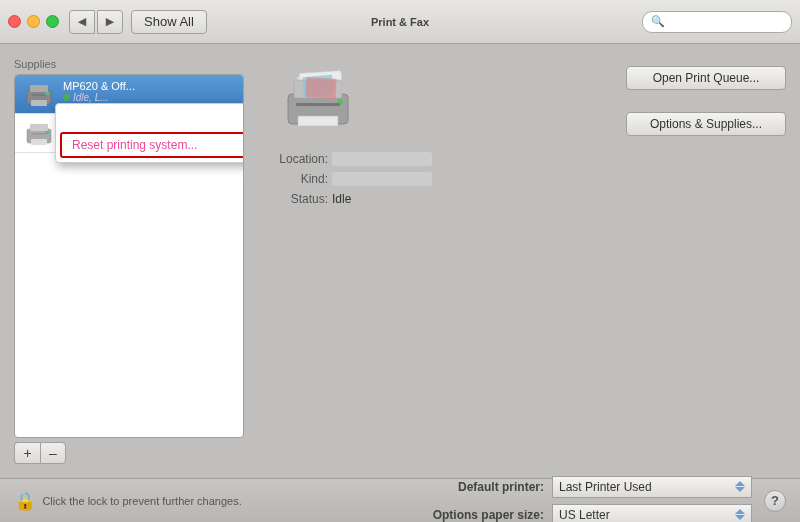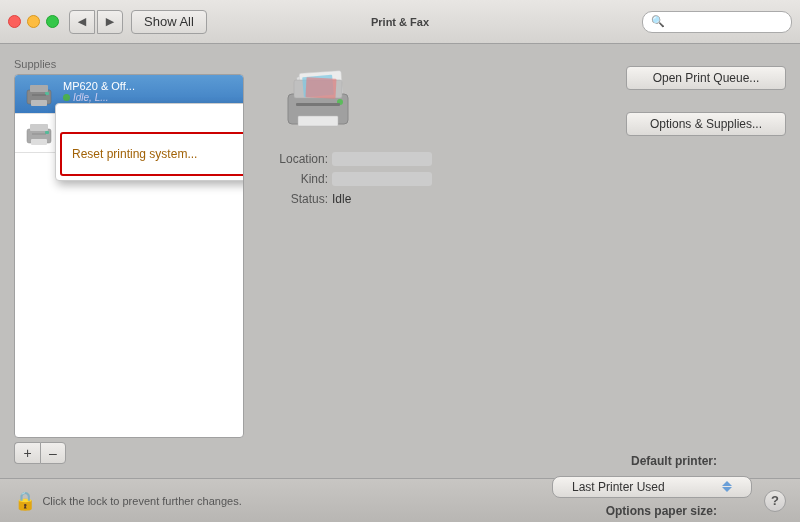--- a/index.html
+++ b/index.html
@@ -167,23 +167,23 @@
     }
     .context-menu-item {
       padding: 5px 14px;
       font-size: 12px;
       cursor: pointer;
       white-space: nowrap;
     }
     .context-menu-item.highlighted {
       border: 2px solid #cc0000;
       background: white;
-      color: #a16207;
+      color: #ec4899;
       margin: 2px 4px;
-      padding: 13px 10px;
+      padding: 4px 10px;
       border-radius: 3px;
     }
 
     
     .panel-bottom {
       display: flex;
       gap: 0;
       margin-top: 4px;
     }
     .add-remove-btn {
@@ -268,38 +268,37 @@
       border-radius: 3px;
     }
     .detail-value-text {
       color: #333;
       font-size: 12px;
     }
     .bottom-setting-row {
       display: flex;
       align-items: center;
       gap: 8px;
-      flex-direction: column;
     }
     .setting-label {
       font-size: 12px;
       font-weight: 600;
       color: #444;
       text-align: right;
       width: 130px;
     }
     .dropdown {
       width: 200px;
       height: 22px;
       background: linear-gradient(to bottom, #f5f3f0 0%, #dddbd8 100%);
       border: 1px solid #a0a0a0;
-      border-radius: 8px;
-      display: flex;
-      align-items: center;
-      padding: 0 19px;
+      border-radius: 0;
+      display: flex;
+      align-items: center;
+      padding: 0 6px;
       cursor: pointer;
       font-size: 12px;
       color: #333;
       position: relative;
     }
     .dropdown-arrow {
       margin-left: auto;
       display: flex;
       flex-direction: column;
       gap: 1px;

